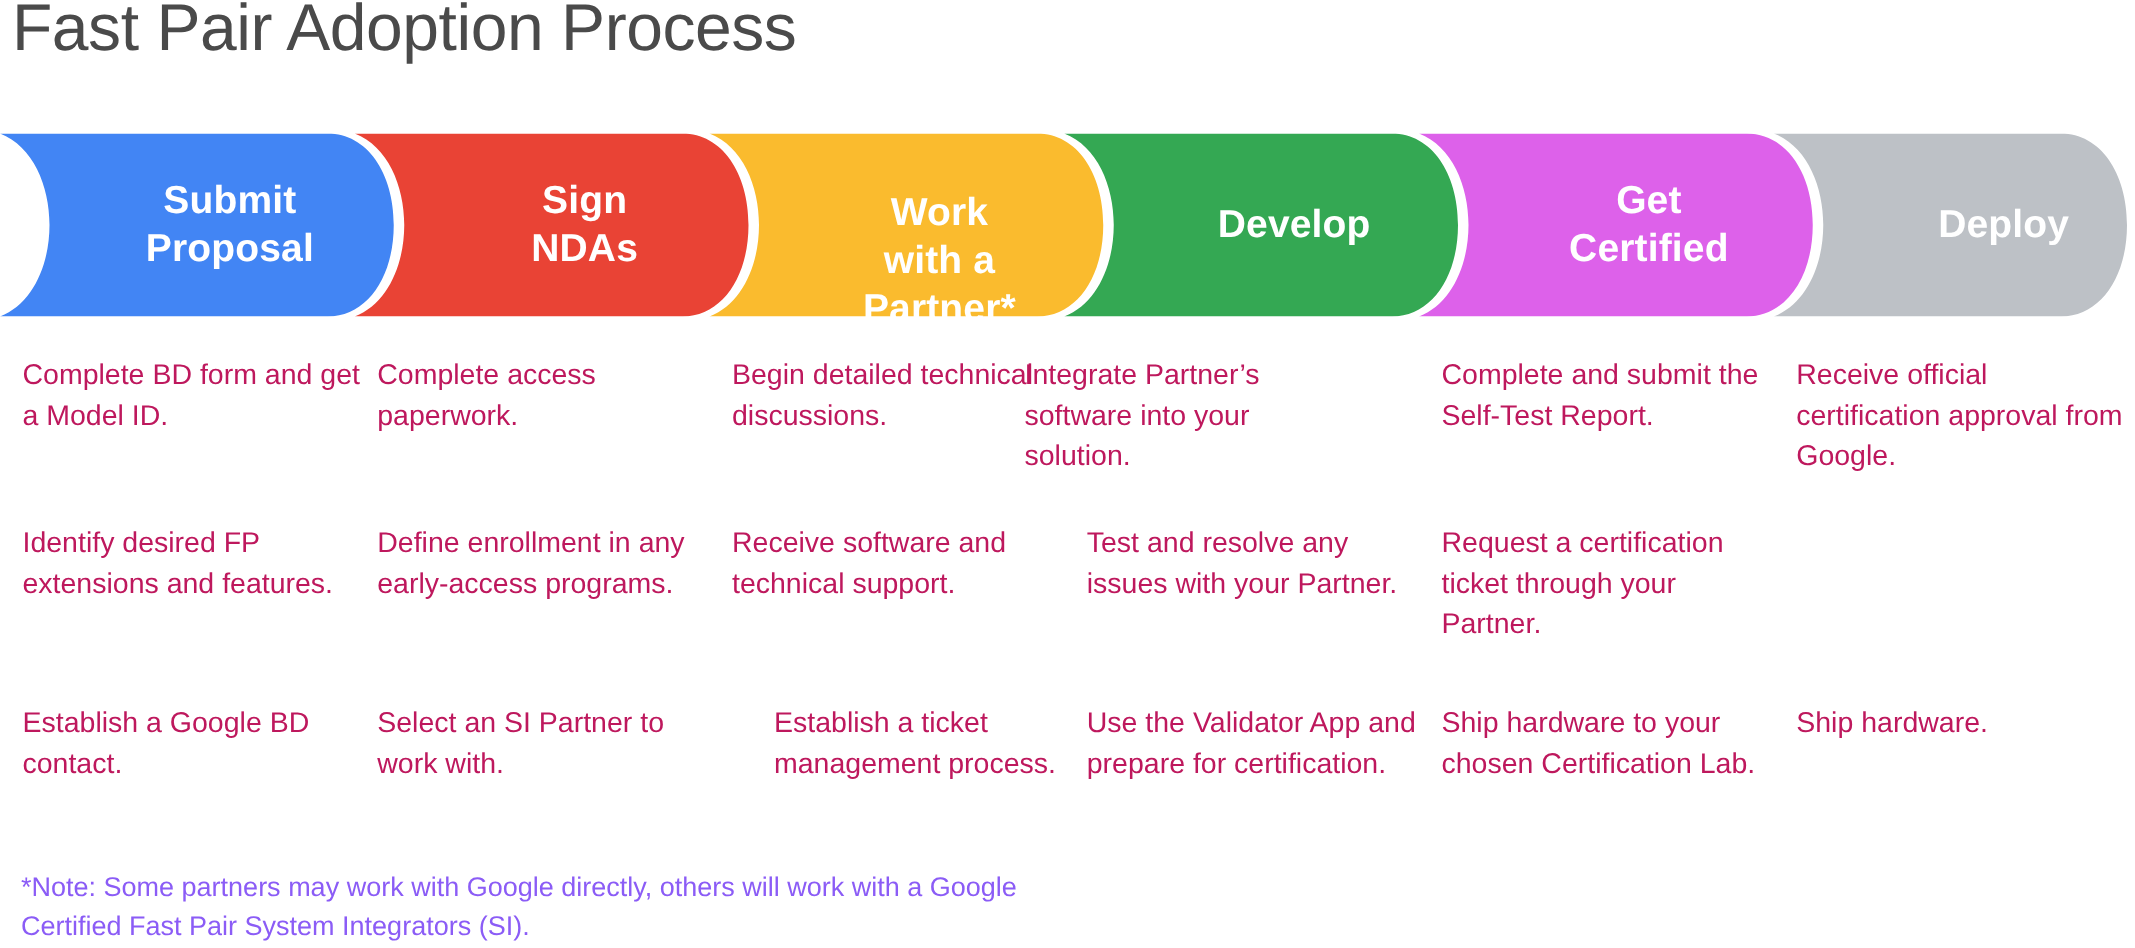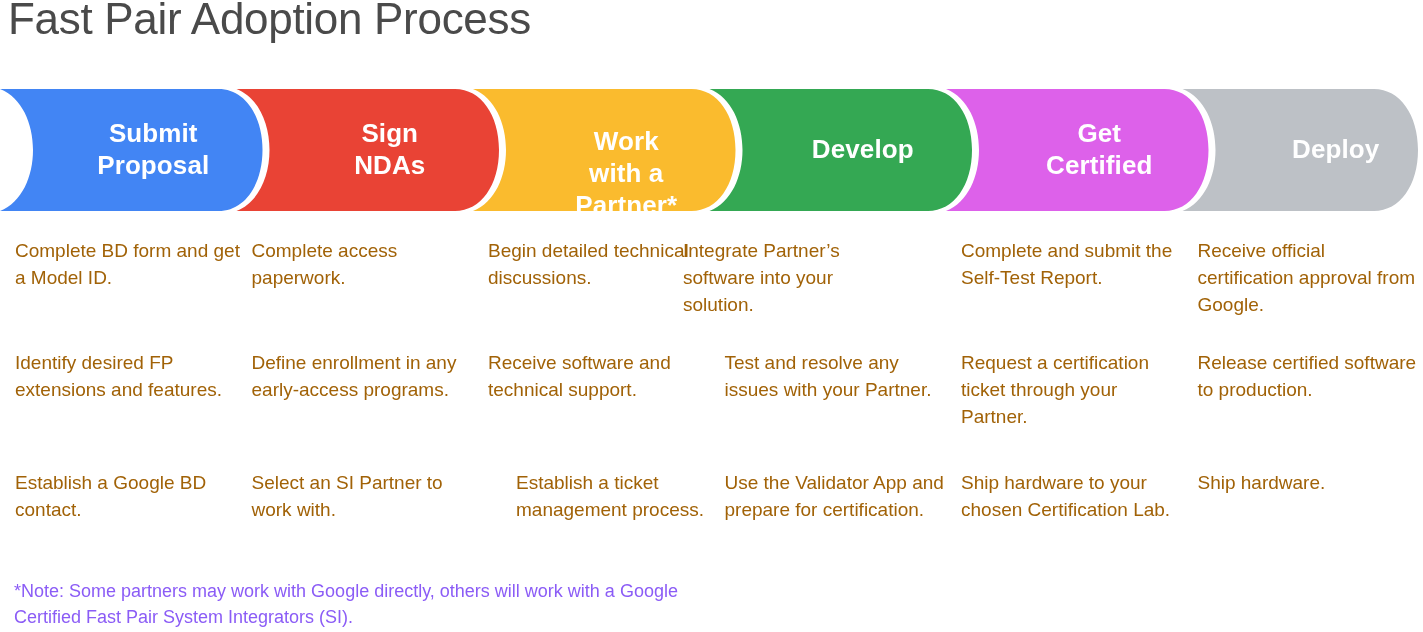--- a/index.html
+++ b/index.html
@@ -81,21 +81,21 @@
   }
   .detail-row.r0 { height: 112px; }
   .detail-row.r1 { height: 120px; padding-left: 32px; }
   .detail-row.r2 { height: 110px; }
   .detail-cell {
     position: absolute;
     top: 0;
     width: 225px;
     font-size: 19px;
     line-height: 1.42;
-    color: #a16207;
+    color: #be185d;
     font-weight: 400;
   }
 
   
   .footnote {
     position: absolute;
     left: 14px;
     top: 578px;
     width: 720px;
     font-size: 18px;
@@ -142,21 +142,20 @@
     <div class="detail-cell" style="left: 683px;">Integrate Partner’s software into your solution.</div>
     <div class="detail-cell" style="left: 961px;">Complete and submit the Self-Test Report.</div>
     <div class="detail-cell" style="left: 1197.5px;">Receive official certification approval from Google.</div>
   </div>
   <div class="detail-row r1">
     <div class="detail-cell" style="left: 15px;">Identify desired FP extensions and features.</div>
     <div class="detail-cell" style="left: 251.5px;">Define enrollment in any early-access programs.</div>
     <div class="detail-cell" style="left: 488px;">Receive software and technical support.</div>
     <div class="detail-cell" style="left: 724.5px;">Test and resolve any issues with your Partner.</div>
     <div class="detail-cell" style="left: 961px;">Request a certification ticket through your Partner.</div>
-    <div class="detail-cell" style="left: 1197.5px;">Release certified software to production.</div>
   </div>
   <div class="detail-row r2">
     <div class="detail-cell" style="left: 15px;">Establish a Google BD contact.</div>
     <div class="detail-cell" style="left: 251.5px;">Select an SI Partner to work with.</div>
     <div class="detail-cell" style="left: 516px;">Establish a ticket management process.</div>
     <div class="detail-cell" style="left: 724.5px;">Use the Validator App and prepare for certification.</div>
     <div class="detail-cell" style="left: 961px;">Ship hardware to your chosen Certification Lab.</div>
     <div class="detail-cell" style="left: 1197.5px;">Ship hardware.</div>
   </div>
 </div>

